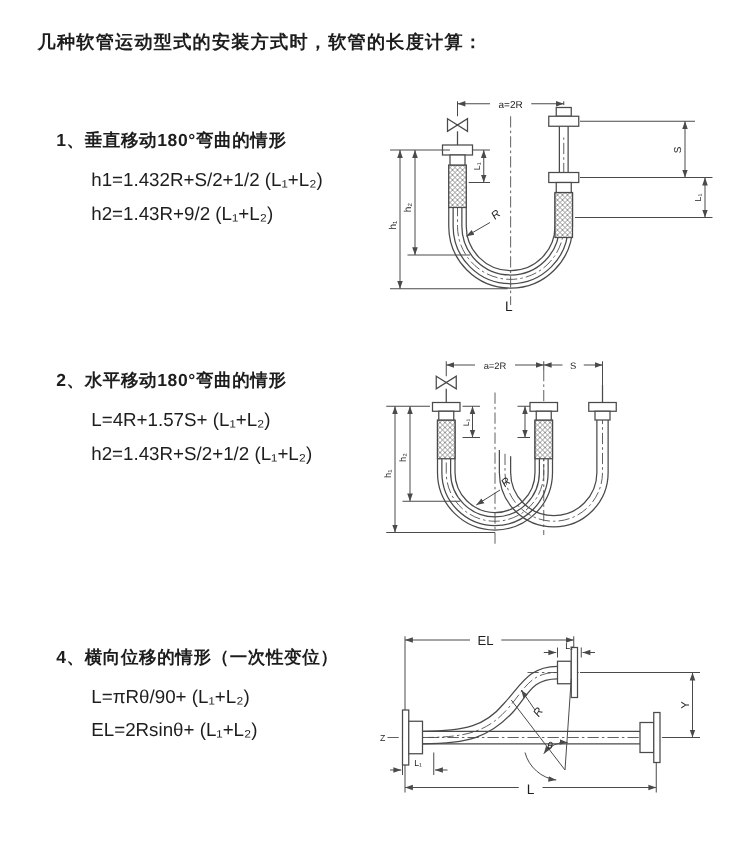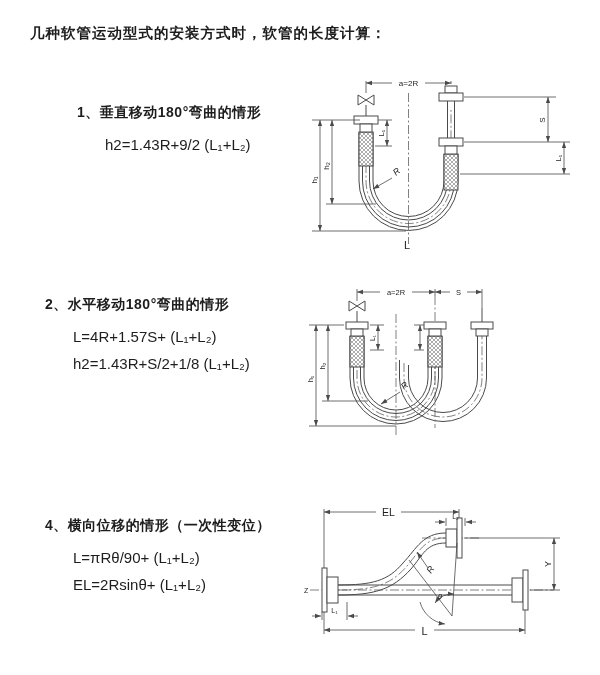--- a/index.html
+++ b/index.html
@@ -4,21 +4,21 @@
 <style>
   * { margin:0; padding:0; box-sizing:border-box; }
   html,body { width:600px; height:675px; }
   body { background:#ffffff; font-family:"Liberation Sans","DejaVu Sans",sans-serif; }
   .page { position:relative; width:600px; height:675px; background:#ffffff; overflow:hidden; }
   .page-title {
     position:absolute; left:30px; top:24px;
     font-size:14.5px; font-weight:600; color:#1d1d1d; letter-spacing:1px;
   }
   .calc-section { position:absolute; left:45px; width:275px; color:#1d1d1d; }
-  .sec-1 { top:104px;margin-left:32px; }
+  .sec-1 { top:104px; }
   .sec-2 { top:296px; }
   .sec-3 { top:517px; }
   .sec-heading { font-size:14px; font-weight:600; letter-spacing:0.5px; margin-bottom:9px; }
   .formula { font-size:15px; line-height:27px; padding-left:28px; white-space:nowrap; }
   .diagram { position:absolute; }
   .dia-1 { left:298px; top:68px; }
   .dia-2 { left:300px; top:278px; }
   .dia-3 { left:302px; top:498px; }
   svg { display:block; }
   .pipe  { fill:none; stroke:#4a4a4a; stroke-width:1; }
@@ -31,27 +31,28 @@
 </style>
 </head>
 <body>
 
 <div class="page">
 
   <div class="page-title">几种软管运动型式的安装方式时，软管的长度计算：</div>
 
   <section class="calc-section sec-1">
     <div class="sec-heading">1、垂直移动180°弯曲的情形</div>
+    <div class="formula">h1=1.432R+S/2+1/2 (L₁+L₂)</div>
     <div class="formula">h2=1.43R+9/2 (L₁+L₂)</div>
   </section>
 
   <section class="calc-section sec-2">
     <div class="sec-heading">2、水平移动180°弯曲的情形</div>
     <div class="formula">L=4R+1.57S+ (L₁+L₂)</div>
-    <div class="formula">h2=1.43R+S/2+1/8 (L₁+L₂)</div>
+    <div class="formula">h2=1.43R+S/2+1/2 (L₁+L₂)</div>
   </section>
 
   <section class="calc-section sec-3">
     <div class="sec-heading">4、横向位移的情形（一次性变位）</div>
     <div class="formula">L=πRθ/90+ (L₁+L₂)</div>
     <div class="formula">EL=2Rsinθ+ (L₁+L₂)</div>
   </section>
 
   <svg class="diagram dia-1" width="282" height="192" viewBox="0 0 282 192">
     <defs>

